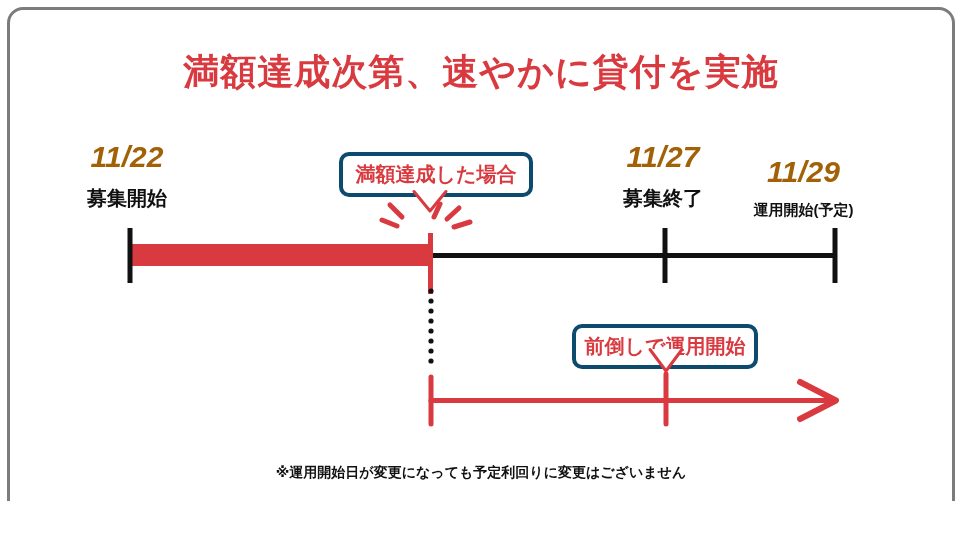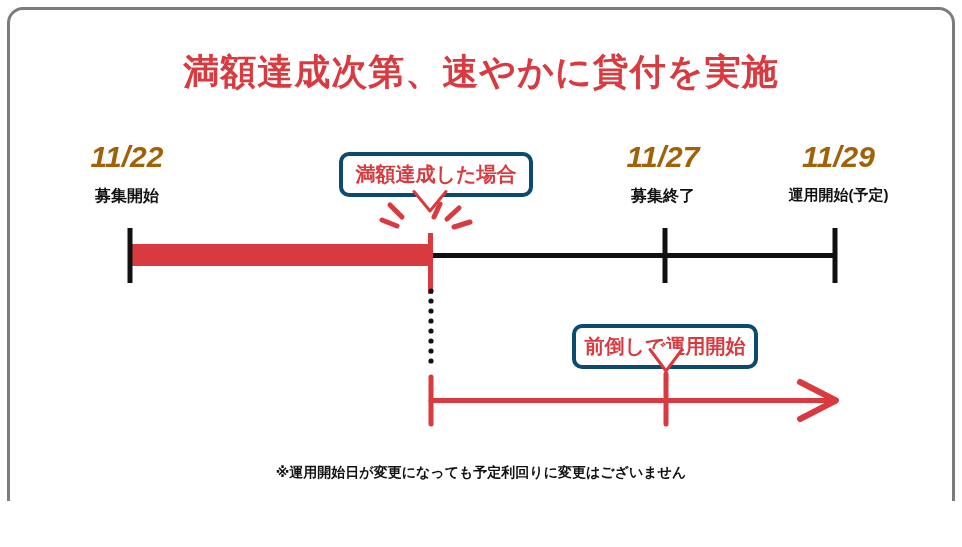--- a/index.html
+++ b/index.html
@@ -4,21 +4,21 @@
 <style>
   html,body{margin:0;padding:0;background:#ffffff;}
   body{font-family:"Liberation Sans","DejaVu Sans",sans-serif;}
   .canvas{position:relative;width:962px;height:501px;background:#ffffff;overflow:hidden;}
   .frame{position:absolute;left:7px;top:7px;width:948px;height:533px;
          border:3px solid #7c7c7c;border-radius:16px;box-sizing:border-box;background:#ffffff;}
   .title{position:absolute;left:0;top:48px;width:962px;text-align:center;
          color:#d93a3f;font-size:36px;font-weight:bold;letter-spacing:1px;z-index:2;}
   .milestone{position:absolute;top:140px;text-align:center;z-index:2;}
   .milestone .date{font-size:30px;font-weight:bold;color:#a16207;line-height:1.1;font-style:italic;}
-  .milestone .mlabel{margin-top:14px;font-size:16px;font-weight:bold;color:#111111;line-height:1.1;}
+  .milestone .mlabel{margin-top:14px;font-size:20px;font-weight:bold;color:#111111;line-height:1.1;}
   .milestone.m2 .mlabel{font-size:15px;}
   .bubble{position:absolute;box-sizing:border-box;background:#ffffff;
           border:4px solid #0c4a6e;border-radius:10px;color:#d93a3f;
           font-size:20px;font-weight:bold;display:flex;align-items:center;justify-content:center;
           z-index:2;white-space:nowrap;}
   .bubble1{left:339px;top:152px;width:194px;height:45px;}
   .bubble2{left:572px;top:310px;width:186px;height:45px;margin-top:14px;}
   .overlay{position:absolute;left:0;top:0;width:962px;height:547px;z-index:3;pointer-events:none;}
   .footnote{position:absolute;left:0;top:464px;width:962px;text-align:center;
             color:#111111;font-size:14px;font-weight:bold;z-index:2;}
@@ -35,21 +35,21 @@
   <div class="milestone" style="left:47px;width:160px;">
     <div class="date">11/22</div>
     <div class="mlabel">募集開始</div>
   </div>
 
   <div class="milestone" style="left:583px;width:160px;">
     <div class="date">11/27</div>
     <div class="mlabel">募集終了</div>
   </div>
 
-  <div class="milestone m2" style="left:751px;width:175px;">
+  <div class="milestone m2" style="left:716px;width:175px;margin-top:15px;">
     <div class="date">11/29</div>
     <div class="mlabel">運用開始(予定)</div>
   </div>
 
   <div class="bubble bubble1">
     <span>満額達成した場合</span>
   </div>
 
   <div class="bubble bubble2">
     <span>前倒しで運用開始</span>

